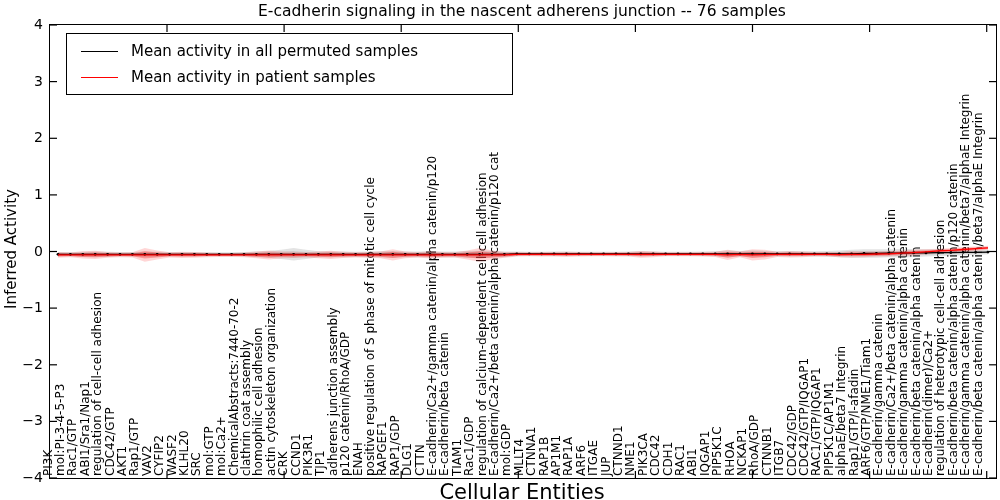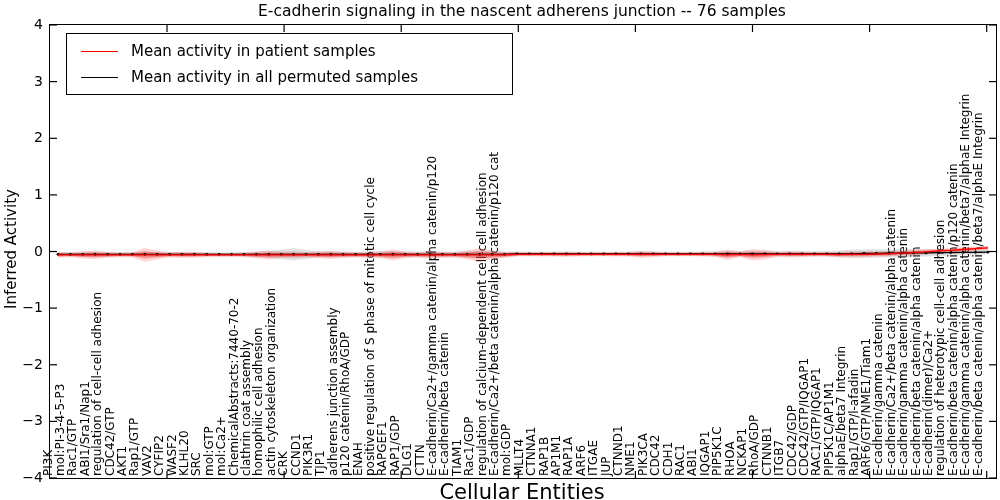--- a/index.html
+++ b/index.html
@@ -240,26 +240,26 @@
         <circle cx="876.0" cy="227.9" r="1.4" fill="#000"></circle>
         <circle cx="888.4" cy="227.6" r="1.4" fill="#000"></circle>
         <circle cx="900.8" cy="227.6" r="1.4" fill="#000"></circle>
         <circle cx="913.2" cy="227.3" r="1.4" fill="#000"></circle>
         <circle cx="925.6" cy="227.3" r="1.4" fill="#000"></circle>
         <circle cx="938.0" cy="227.1" r="1.4" fill="#000"></circle>
         <polyline points="8.0,229.9 20.4,229.9 32.8,229.9 45.2,229.9 57.6,229.9 70.0,229.9 82.4,229.9 94.8,229.9 107.2,229.9 119.6,229.9 132.0,229.9 144.4,229.9 156.8,229.9 169.2,229.9 181.6,229.9 194.0,229.9 206.4,229.9 218.8,229.9 231.2,229.9 243.6,229.9 256.0,229.9 268.4,229.9 280.8,229.9 293.2,229.9 305.6,229.9 318.0,229.9 330.4,229.9 342.8,229.9 355.2,229.9 367.6,229.9 380.0,229.9 392.4,229.9 404.8,229.9 417.2,229.9 429.6,229.9 442.0,229.9 454.4,229.9 466.8,229.3 479.2,229.3 491.6,229.3 504.0,229.3 516.4,229.3 528.8,229.3 541.2,229.3 553.6,229.3 566.0,229.3 578.4,229.3 590.8,229.3 603.2,229.3 615.6,229.3 628.0,229.3 640.4,229.3 652.8,229.3 665.2,229.3 677.6,229.9 690.0,229.3 702.4,229.9 714.8,229.6 727.2,229.3 739.6,229.3 752.0,229.3 764.4,229.3 776.8,229.3 789.2,229.6 801.6,229.3 814.0,229.3 826.4,229.0 838.8,228.8 851.2,228.2 863.6,227.6 876.0,226.8 888.4,225.9 900.8,225.4 913.2,224.5 925.6,223.7 938.0,222.8" fill="none" stroke="#ff0000" stroke-width="1.3"></polyline>
       </svg>
     <div class="legend">
       <div class="legend-row">
+        <span class="legend-line" id="leg-line-0" style="border-top-color: rgb(0, 0, 0);"></span>
+        <span class="legend-text">Mean activity in all permuted samples</span>
+      </div>
+      <div class="legend-row">
         <span class="legend-line" id="leg-line-1" style="border-top-color: rgb(255, 0, 0);"></span>
         <span class="legend-text">Mean activity in patient samples</span>
-      </div>
-      <div class="legend-row">
-        <span class="legend-line" id="leg-line-0" style="border-top-color: rgb(0, 0, 0);"></span>
-        <span class="legend-text">Mean activity in all permuted samples</span>
       </div>
     </div>
   </div>
 
   <div id="ylabels">
       <div class="yticklab" style="left: 3px; top: 16px;">4</div>
       <div class="yticklab" style="left: 3px; top: 72.625px;">3</div>
       <div class="yticklab" style="left: 3px; top: 129.25px;">2</div>
       <div class="yticklab" style="left: 3px; top: 185.875px;">1</div>
       <div class="yticklab" style="left: 3px; top: 242.5px;">0</div>

